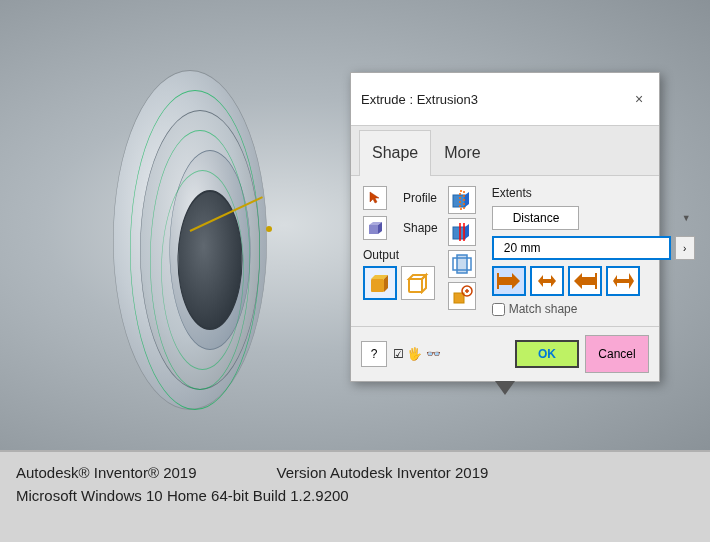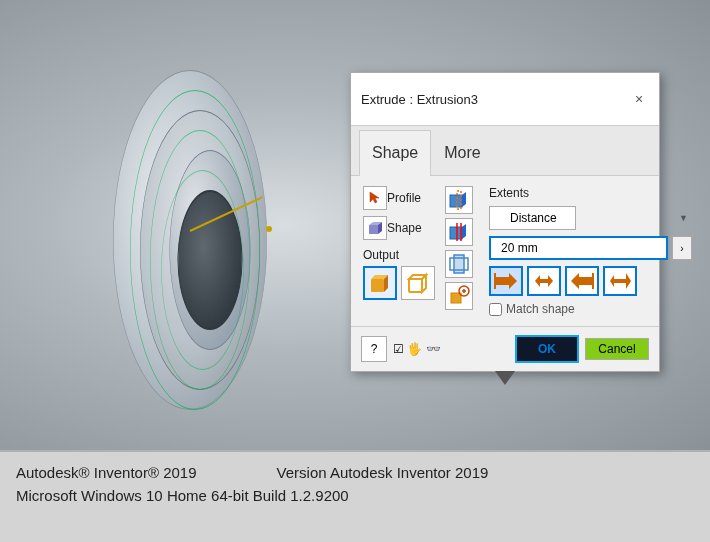--- a/index.html
+++ b/index.html
@@ -237,21 +237,21 @@
     }
 
     .left-panel {
       width: 110px;
     }
 
     .field-row {
       display: flex;
       align-items: center;
       margin-bottom: 6px;
-      gap: 0;
+      gap: 16px;
     }
 
     .field-icon {
       width: 24px;
       height: 24px;
       background: #fff;
       border: 1px solid #aaa;
       display: flex;
       align-items: center;
       justify-content: center;
@@ -458,32 +458,32 @@
 
     .footer-icons {
       display: flex;
       align-items: center;
       gap: 4px;
     }
 
     .ok-btn {
       width: 64px;
       height: 28px;
-      background: #0f172a;
-      border: 2px solid #0ea5e9;
+      background: #bef264;
+      border: 2px solid #404040;
       cursor: pointer;
       font-size: 12px;
       font-weight: 600;
       color: #0078d7;
     }
 
     .cancel-btn {
       width: 64px;
-      height: 22px;
-      background: #84cc16;
+      height: 38px;
+      background: #f9a8d4;
       border: 1px solid #aaa;
       cursor: pointer;
       font-size: 12px;
     }
 
     
     .dialog-pointer {
       position: absolute;
       bottom: -14px;
       left: 50%;

